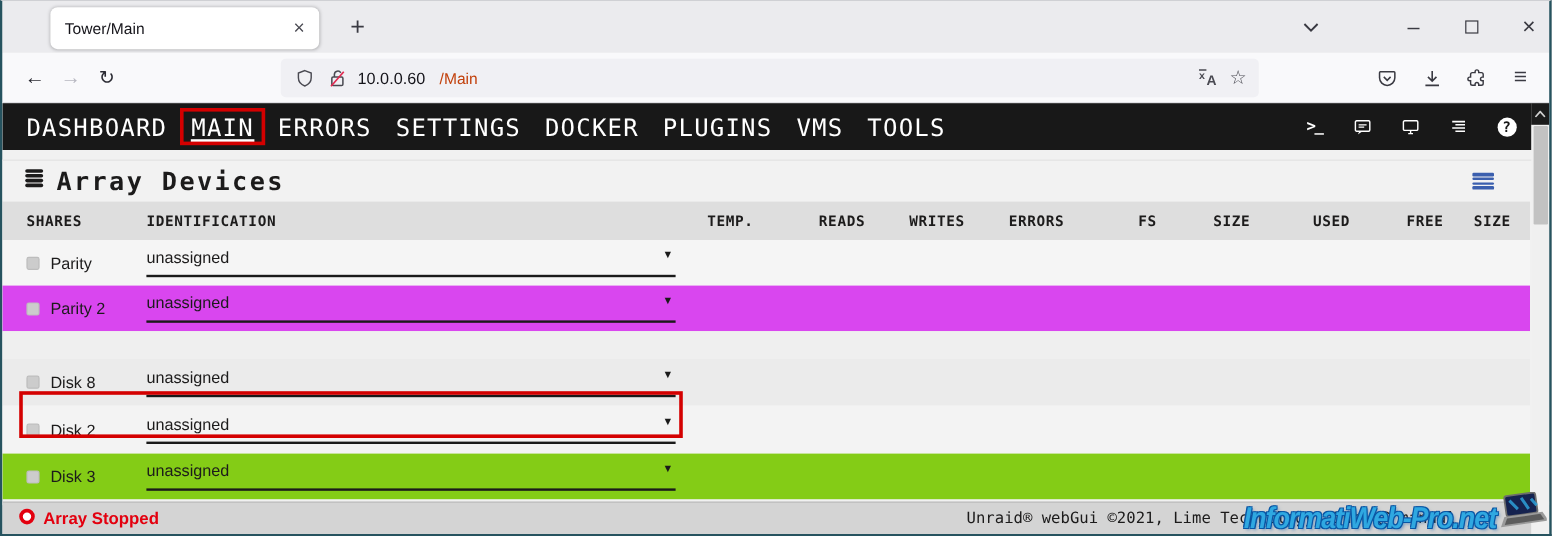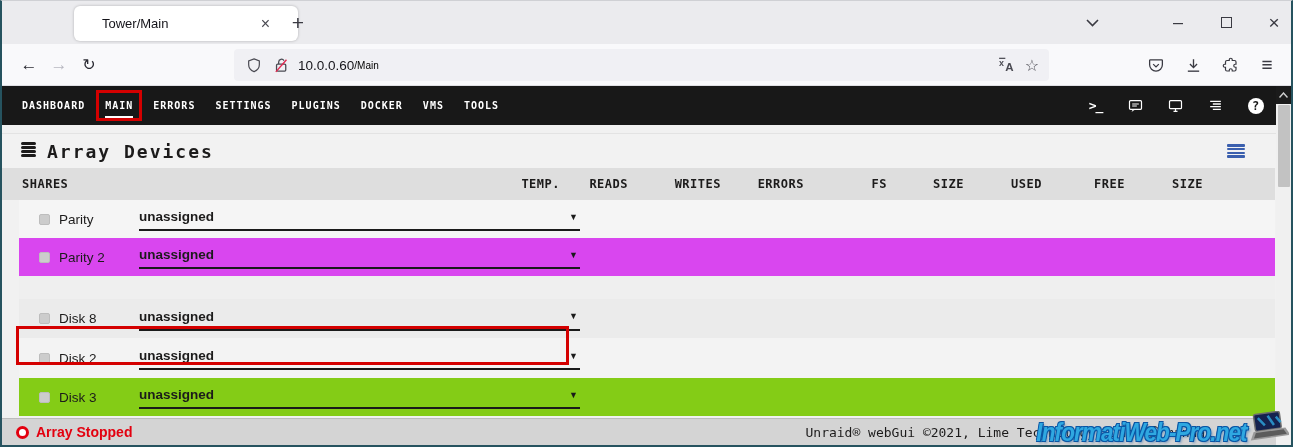--- a/index.html
+++ b/index.html
@@ -6,89 +6,89 @@
   body { font-family:"Liberation Sans", sans-serif; background:#888; }
   .screen{
     position:relative; width:1293px; height:447px; overflow:hidden;
     background:#f1f1f1;
     border-left:2px solid #26535f; border-right:2px solid #26535f;
     border-bottom:2px solid #26535f; border-top:1px solid #cfd0d4;
   }
   
   .tabbar{ position:absolute; left:0; top:0; right:0; height:43px; background:#ebebee; display:flex; align-items:center; }
   .tab{ position:absolute; left:40px; top:5px; width:224px; height:35px; background:#fff; border-radius:6px;
-        box-shadow:0 0 3px rgba(0,0,0,.25); display:flex; align-items:center; padding:0 28px;margin-left:32px; }
+        box-shadow:0 0 3px rgba(0,0,0,.25); display:flex; align-items:center; padding:0 12px; }
   .tab-title{ font-size:13px; color:#15141a; flex:1; }
   .tab-close{ font-size:16px; color:#4a4a52; cursor:default; }
   .newtab{ position:absolute; left:282px; top:9px; font-size:21px; color:#3a3a42; width:28px; height:28px; text-align:center; line-height:26px; }
   .win-ctrls{ position:absolute; right:8px; top:0; height:43px; display:flex; align-items:center; gap:30px; }
   .wc{ color:#3a3a42; display:flex; align-items:center; justify-content:center; width:18px; height:18px; }
   .wc-min{ font-size:18px; }
   .wc-max{ width:11px; height:11px; border:1.6px solid #3a3a42; }
   .wc-close{ font-size:19px; }
   .tab-chevron{ position:absolute; right:190px; top:13px; }
   
   .toolbar{ position:absolute; left:0; top:43px; right:0; height:42px; background:#f9f9fb; border-bottom:1px solid #dfdfe4;
             display:flex; align-items:center; }
   .navbtn{ font-size:17px; color:#2b2b33; width:30px; text-align:center; }
   .navbtn.disabled{ color:#b7b7c0; }
   .navbtn.back{ margin-left:12px; }
   .navbtn.reload{ font-size:16px; }
   .urlbar{ position:absolute; left:232px; top:5px; width:815px; height:32px; background:#f0f0f4; border-radius:4px;
            display:flex; align-items:center; padding:0 10px; }
   .urlbar .host{ font-size:13.5px; color:#15141a; }
-  .urlbar .path{ font-size:10px; color:#000000; }
+  .urlbar .path{ font-size:13px; color:#c2410c;padding-left:12px; }
   .url-spacer{ flex:1; }
   .icon16{ width:20px; height:20px; display:inline-flex; align-items:center; justify-content:center; margin-right:7px; }
   .star{ font-size:16px; color:#4a4a52; }
   .tb-right{ position:absolute; right:14px; top:0; height:42px; display:flex; align-items:center; gap:17px; }
   .tb-ico{ width:20px; height:20px; display:flex; align-items:center; justify-content:center; color:#3a3a42; }
   .hamburger{ font-size:19px; font-weight:bold; }
   
   .unav{ position:absolute; left:0; top:85px; right:0; height:39px; background:#181818; display:flex; align-items:stretch; }
   .unav-items{ display:flex; list-style:none; padding-left:10px; }
   .unav-item{ position:relative; display:flex; align-items:center; padding:0 10px; color:#fff;
-              font-family:"DejaVu Sans Mono", monospace; font-weight:bold; font-size:10px; letter-spacing:1px; }
+              font-family:"DejaVu Sans Mono", monospace; font-weight:normal; font-size:20px; letter-spacing:1px; }
   .unav-item.active .active-underline{ position:absolute; left:10px; right:10px; bottom:6px; height:3px; background:#fff; }
   .main-annotation{ position:absolute; left:1px; right:1px; top:4px; bottom:4px; border:3px solid #d40000; }
   .unav-right{ position:absolute; right:26px; top:0; height:39px; display:flex; align-items:center; gap:21px; }
   .unav-ico{ color:#fff; display:flex; align-items:center; justify-content:center; width:19px; height:19px; }
   .term-glyph{ font-family:"DejaVu Sans Mono", monospace; font-weight:bold; font-size:13px; letter-spacing:-1px; }
   .help-circle{ width:16px; height:16px; border-radius:50%; background:#fff; color:#181818; font-weight:bold; font-size:12px;
                 display:flex; align-items:center; justify-content:center; font-family:"DejaVu Sans Mono", monospace;}
   
   .content{ position:absolute; left:0; top:124px; right:0; height:296px; background:#f1f1f1; }
   .section-title{ position:absolute; left:0; top:8px; right:0; height:35px; background:#f2f2f2; border-top:1px solid #e3e3e3;
                   display:flex; align-items:center; padding:0 18px; }
-  .section-title .label{ font-family:"DejaVu Sans Mono", monospace; font-weight:bold; font-size:18px; letter-spacing:2px; color:#1c1b1b; margin-left:10px; }
+  .section-title .label{ font-family:"DejaVu Sans Mono", monospace; font-weight:bold; font-size:21px; letter-spacing:2px; color:#1c1b1b; margin-left:10px; }
   .title-spacer{ flex:1; }
   .bluelist{ width:18px; height:14px; display:flex; flex-direction:column; justify-content:space-between; margin-right:28px; }
   .bluelist i{ display:block; height:2.6px; background:#3b5fae; border-radius:1px; }
   .grid{ display:grid; grid-template-columns:20px 100px 1fr 68px 93px 83px 83px 77px 78px 83px 78px 56px 16px; }
   .thead{ position:absolute; left:0; top:43px; right:16px; height:32px; background:#dedede; align-items:center;
           font-family:"DejaVu Sans Mono", monospace; font-weight:bold; font-size:12px; letter-spacing:.5px; color:#1c1b1b; }
   .thead .c{ text-align:right; }
   .thead .c.left{ text-align:left; }
-  .rows{ position:absolute; left:0; top:75px; right:16px;padding-left:17px; }
+  .rows{ position:absolute; left:0; top:75px; right:16px; }
   .trow{ align-items:center; }
   .dev-cell{ display:flex; align-items:center; gap:9px; font-size:13.5px; color:#1c1b1b; }
   .statusbox{ width:11px; height:11px; background:#cccccc; border:1px solid #bdbdbd; border-radius:2px; flex:0 0 auto; }
-  .selectbox{ display:flex; align-items:center; justify-content:space-between; border-bottom:2px solid #1a1a1a;
-              width:441px; height:24px; padding:0 2px 3px 0; cursor:default;font-weight:bold; }
+  .selectbox{ display:flex; align-items:flex-start; justify-content:space-between; border-bottom:2px solid #1a1a1a;
+              width:441px; height:24px; padding:0 2px 3px 0; cursor:default; }
   .sel-text{ font-size:13.5px; color:#1c1b1b; }
   .sel-arrow{ font-size:9px; color:#1a1a1a; }
   .spacer-row{ height:23px; background:#efefef; }
   
   .annot{ position:absolute; border:3px solid #d40000; pointer-events:none; }
   .annot-parity{ left:14px; top:201px; width:553px; height:39px; }
   .annot-disks{ left:14px; top:296px; width:553px; height:82px; }
   
   .footer{ position:absolute; left:0; bottom:0; right:0; height:27px; background:#d4d4d4; border-top:1px solid #bcbcbc;
            display:flex; align-items:center; }
-  .status{ display:flex; align-items:center; gap:7px; margin-left:14px; }
+  .status{ display:flex; align-items:flex-start; gap:7px; margin-left:14px; }
   .stop-ring{ width:13px; height:13px; border-radius:50%; border:3.5px solid #e3000f; background:#fff; }
   .status-label{ color:#e3000f; font-weight:bold; font-size:14px; }
   .foot-right{ position:absolute; right:78px; display:flex; align-items:center; gap:6px;
                font-family:"DejaVu Sans Mono", monospace; font-size:13px; color:#1c1b1b; }
   .manual-ico{ width:12px; height:12px; border-radius:50%; border:1.5px solid #1c1b1b; font-size:9px; display:flex;
                align-items:center; justify-content:center; font-family:"DejaVu Serif", serif; }
   .manual-link{ color:#1c1b1b; text-decoration:none; }
   .watermark{ position:absolute; right:44px; bottom:-2px; z-index:30;
               font-weight:bold; font-style:italic; font-size:25px; letter-spacing:-1px;
               color:#2fa8e1; white-space:nowrap; transform:scaleX(.9); transform-origin:right center;
@@ -185,24 +185,24 @@
         <span class="active-underline"></span>
         <span class="main-annotation"></span>
       </li>
       <li class="unav-item">
           <span>ERRORS</span>
         </li>
       <li class="unav-item">
           <span>SETTINGS</span>
         </li>
       <li class="unav-item">
+          <span>DOCKER</span>
+        </li>
+      <li class="unav-item">
           <span>PLUGINS</span>
-        </li>
-      <li class="unav-item">
-          <span>DOCKER</span>
         </li>
       <li class="unav-item">
           <span>VMS</span>
         </li>
       <li class="unav-item">
           <span>TOOLS</span>
         </li>
     </ul>
     <div class="unav-right">
       <span class="unav-ico term-glyph">&gt;_</span>
@@ -246,20 +246,21 @@
           <i></i>
           <i></i>
           <i></i>
           <i></i>
         </span>
     </div>
 
     <div class="grid thead">
       <div class="c"></div>
       <div class="c left">SHARES</div>
+      <div class="c left">IDENTIFICATION</div>
       <div class="c">TEMP.</div>
       <div class="c">READS</div>
       <div class="c">WRITES</div>
       <div class="c">ERRORS</div>
       <div class="c">FS</div>
       <div class="c">SIZE</div>
       <div class="c">USED</div>
       <div class="c">FREE</div>
       <div class="c">SIZE</div>
       <div class="c"></div>

